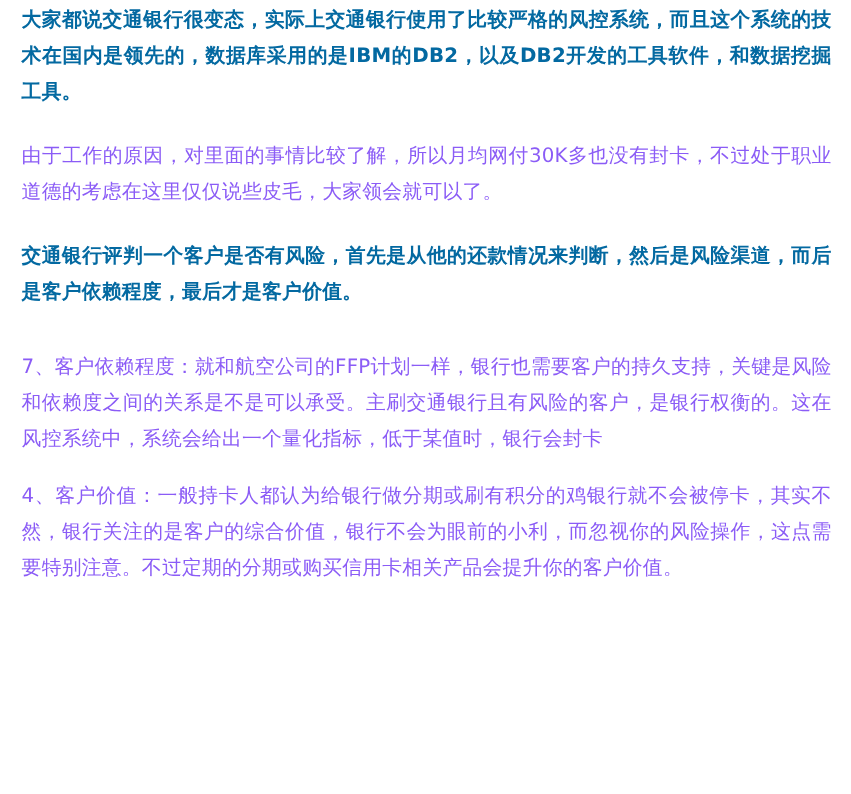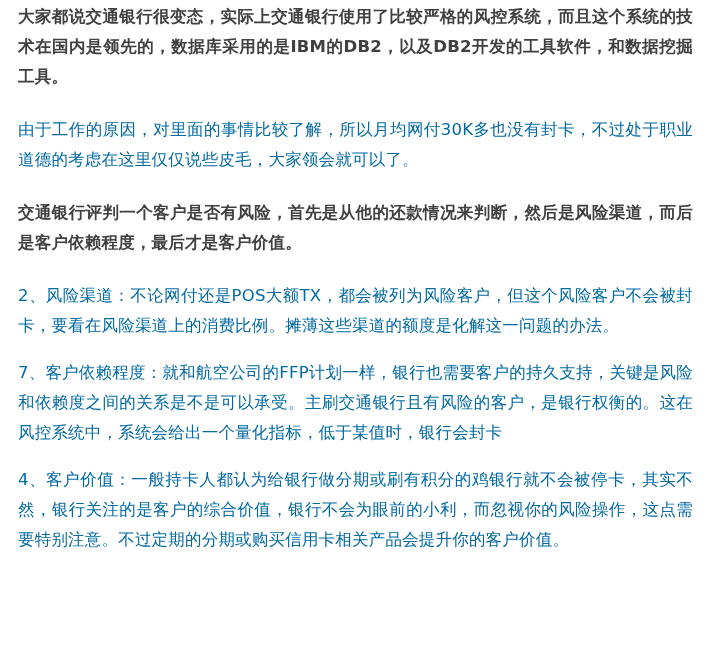--- a/index.html
+++ b/index.html
@@ -6,34 +6,33 @@
     body {
       width: 709px; height: 662px; overflow: hidden;
       font-family: "DejaVu Sans", "Liberation Sans", sans-serif;
     }
     .article { padding: 2px 16px 0 18px; }
     .para {
       margin: 0;
       font-size: 16.5px;
       line-height: 30px;
       letter-spacing: 0.2px;
-      color: #0369a1;
+      color: #8b5cf6;
       text-align: justify;
     }
-    .para.bold { font-weight: bold; color: #404040; }
+    .para.bold { font-weight: bold; color: #0369a1; }
     .p1 { margin-bottom: 23px; }
     .p2 { margin-bottom: 23px; }
-    .p3 { margin-bottom: 23px; }
+    .p3 { margin-bottom: 33px; }
     .p4 { margin-bottom: 17px; }
     .p5 { margin-bottom: 17px; }
     .p6 { margin-bottom: 17px; }
   </style>
 </head>
 <body>
 
 <div class="article">
   <p class="para bold p1">大家都说交通银行很变态，实际上交通银行使用了比较严格的风控系统，而且这个系统的技术在国内是领先的，数据库采用的是IBM的DB2，以及DB2开发的工具软件，和数据挖掘工具。</p>
   <p class="para p2">由于工作的原因，对里面的事情比较了解，所以月均网付30K多也没有封卡，不过处于职业道德的考虑在这里仅仅说些皮毛，大家领会就可以了。</p>
   <p class="para bold p3">交通银行评判一个客户是否有风险，首先是从他的还款情况来判断，然后是风险渠道，而后是客户依赖程度，最后才是客户价值。</p>
-  <p class="para p5">2、风险渠道：不论网付还是POS大额TX，都会被列为风险客户，但这个风险客户不会被封卡，要看在风险渠道上的消费比例。摊薄这些渠道的额度是化解这一问题的办法。</p>
   <p class="para p6">7、客户依赖程度：就和航空公司的FFP计划一样，银行也需要客户的持久支持，关键是风险和依赖度之间的关系是不是可以承受。主刷交通银行且有风险的客户，是银行权衡的。这在风控系统中，系统会给出一个量化指标，低于某值时，银行会封卡</p>
   <p class="para p7">4、客户价值：一般持卡人都认为给银行做分期或刷有积分的鸡银行就不会被停卡，其实不然，银行关注的是客户的综合价值，银行不会为眼前的小利，而忽视你的风险操作，这点需要特别注意。不过定期的分期或购买信用卡相关产品会提升你的客户价值。</p>
 </div>
 
 </body></html>

